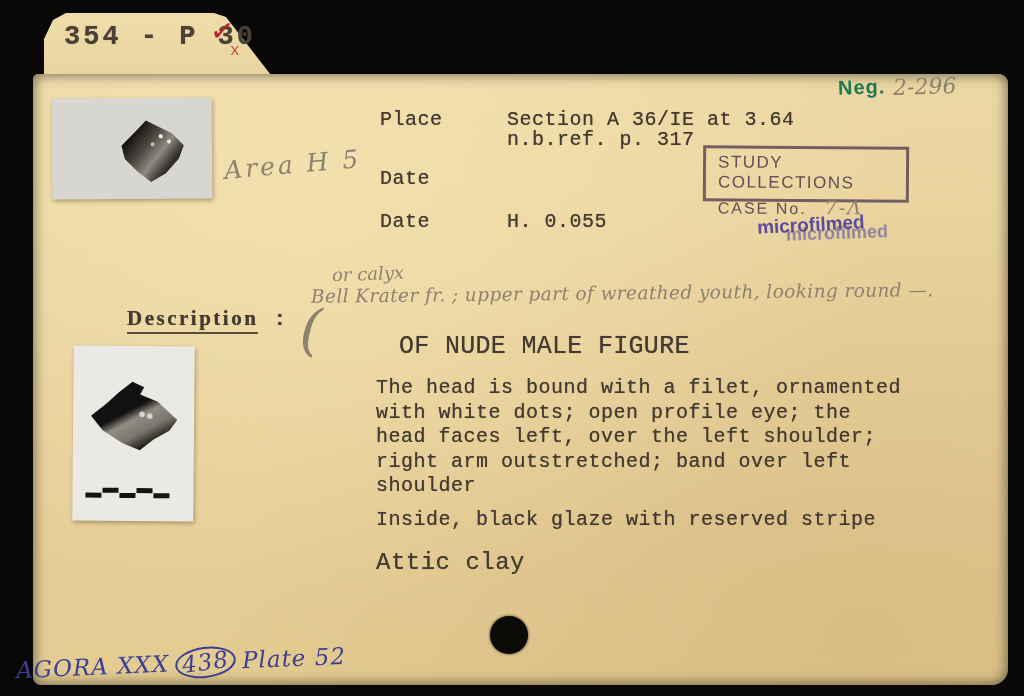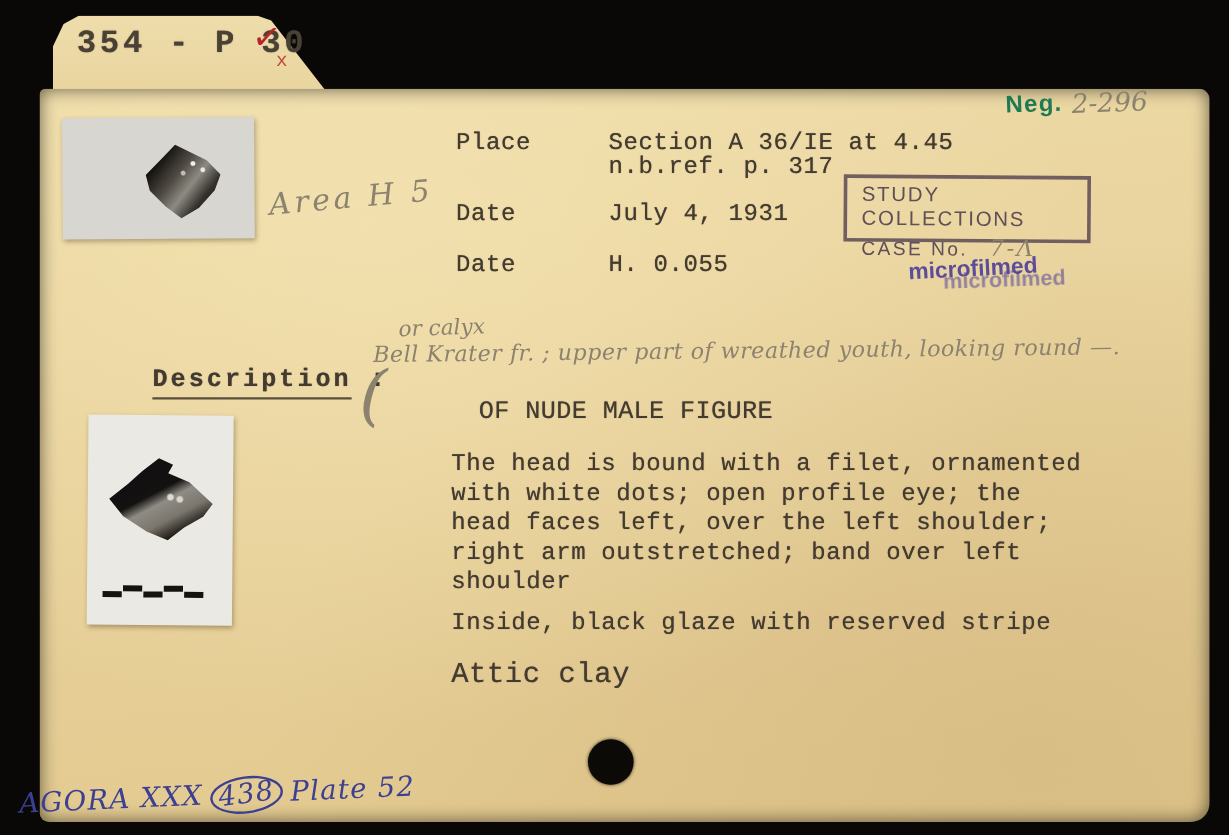--- a/index.html
+++ b/index.html
@@ -53,24 +53,24 @@
     padding:4px 0 0 12px;box-sizing:border-box;
   }
   .stamp-line1{font-size:17px;letter-spacing:1.5px;}
   .stamp-line2{font-size:16px;letter-spacing:2px;margin-top:3px;}
   .case-no{font-size:19px;margin-left:18px;letter-spacing:2px;}
   .micro{position:absolute;left:757px;top:214px;transform:rotate(-3deg);font-family:"Liberation Sans",sans-serif;font-weight:bold;font-size:19px;color:#4c3f9b;opacity:.9;}
   .micro-echo{position:absolute;left:786px;top:223px;transform:rotate(-2deg);font-family:"Liberation Sans",sans-serif;font-weight:bold;font-size:18px;color:#4c3f9b;opacity:.55;filter:blur(.4px);}
   .or-calyx{position:absolute;left:332px;top:263px;font-size:18px;transform:rotate(-2deg);}
   .bell-line{position:absolute;left:311px;top:282px;width:700px;font-size:18.5px;transform:rotate(-.6deg);white-space:nowrap;letter-spacing:.4px;}
   .desc-row{position:absolute;left:127px;top:306px;font-size:21px;font-weight:bold;letter-spacing:2.5px;}
-  .desc-underline{border-bottom:2.5px solid rgba(62,52,40,.85);padding-bottom:2px;}
+  .desc-underline{border-bottom:2.5px solid rgba(62,52,40,.85);padding-bottom:2px;font-family:Liberation Serif, serif;}
   .pencil-paren{position:absolute;left:300px;top:297px;font-size:56px;font-weight:300;transform:rotate(3deg);}
   .title1{position:absolute;left:321px;top:307px;font-size:19.5px;letter-spacing:.3px;white-space:nowrap;}
-  .title2{position:absolute;left:399px;top:332px;font-size:21px;letter-spacing:.3px;white-space:nowrap;}
+  .title2{position:absolute;left:399px;top:332px;font-size:25px;letter-spacing:.3px;white-space:nowrap;}
   .body-par{position:absolute;left:376px;top:376px;font-size:20px;line-height:24.6px;white-space:pre-line;}
   .inside-par{position:absolute;left:376px;top:508px;font-size:20px;white-space:nowrap;}
   .clay-par{position:absolute;left:376px;top:549px;font-size:24px;}
   .photo2{left:73px;top:346px;width:121px;height:175px;background:#ebe9e3;transform:rotate(.5deg);}
   .sherd2{
     position:absolute;left:12px;top:34px;width:98px;height:90px;
     background:
       radial-gradient(circle at 58% 38%, rgba(235,233,228,.85) 2px, rgba(0,0,0,0) 3.5px),
       radial-gradient(circle at 66% 40%, rgba(235,233,228,.8) 2px, rgba(0,0,0,0) 3.5px),
       linear-gradient(152deg,#121010 30%,#141211 38%,#8f8c85 46%,#7a766e 58%,#18150f 70%,#26231e 100%);
@@ -98,25 +98,24 @@
   <div class="neg">
     <span class="neg-label">Neg.</span><span class="neg-value pencil">2-296</span>
   </div>
 
   <div class="photo photo1">
     <div class="sherd1"></div>
   </div>
   <span class="area-note pencil">Area H 5</span>
 
   <span class="field-label typed" style="top:108px">Place</span>
-  <span class="field-value typed" style="top:108px">Section A   36/IE  at 4.45</span>
+  <span class="field-value typed" style="top:108px">Section A   36/IE  at 3.64</span>
   <span class="field-value typed" style="top:128px">n.b.ref. p. 317</span>
 
   <span class="field-label typed" style="top:167px">Date</span>
-  <span class="field-value typed" style="top:167px">July 4, 1931</span>
 
   <span class="field-label typed" style="top:210px">Date</span>
   <span class="field-value typed" style="top:210px">H. 0.055</span>
 
   <div class="stamp-box">
     <div class="stamp-line1">STUDY COLLECTIONS</div>
     <div class="stamp-line2">
       <span>CASE No.</span><span class="case-no pencil">7-Λ</span>
     </div>
   </div>

